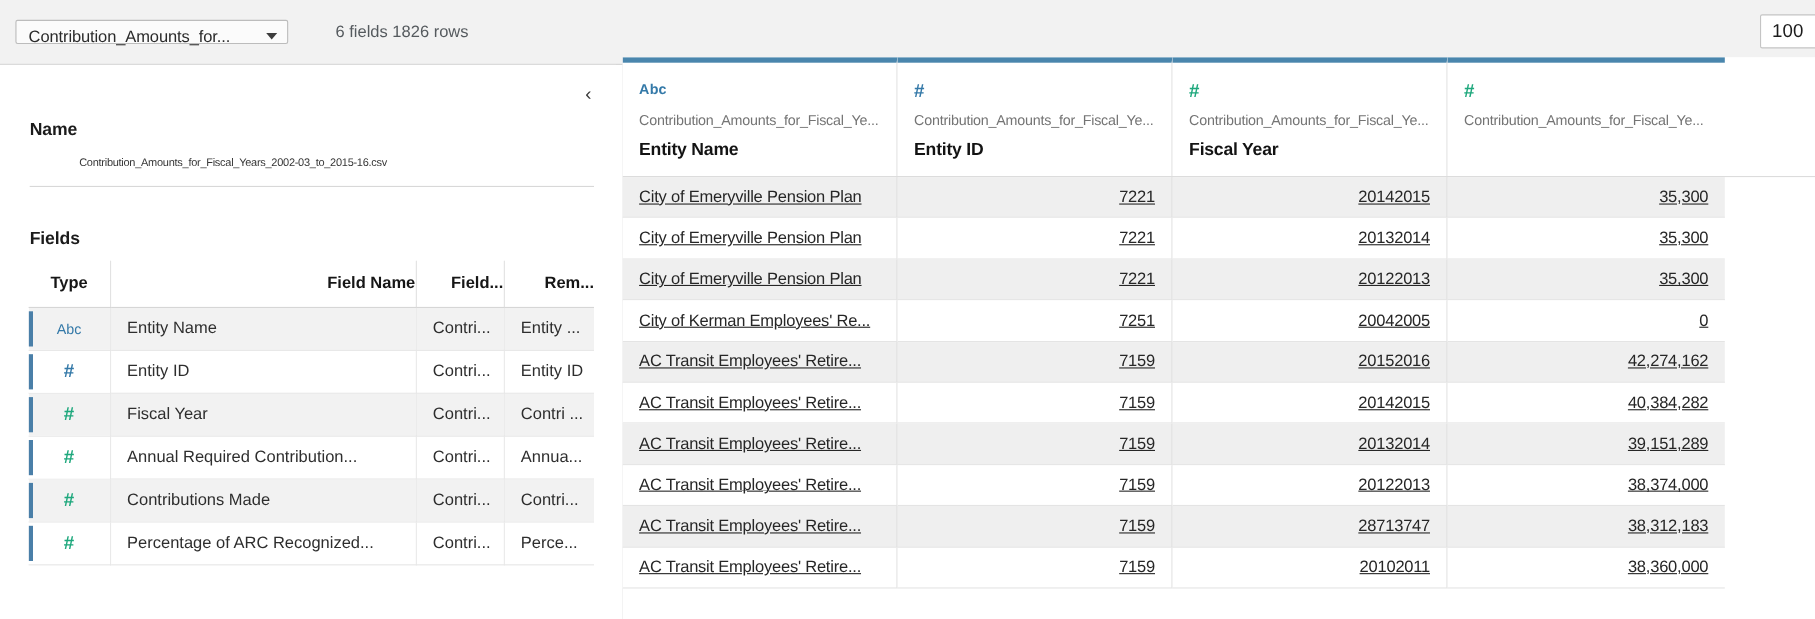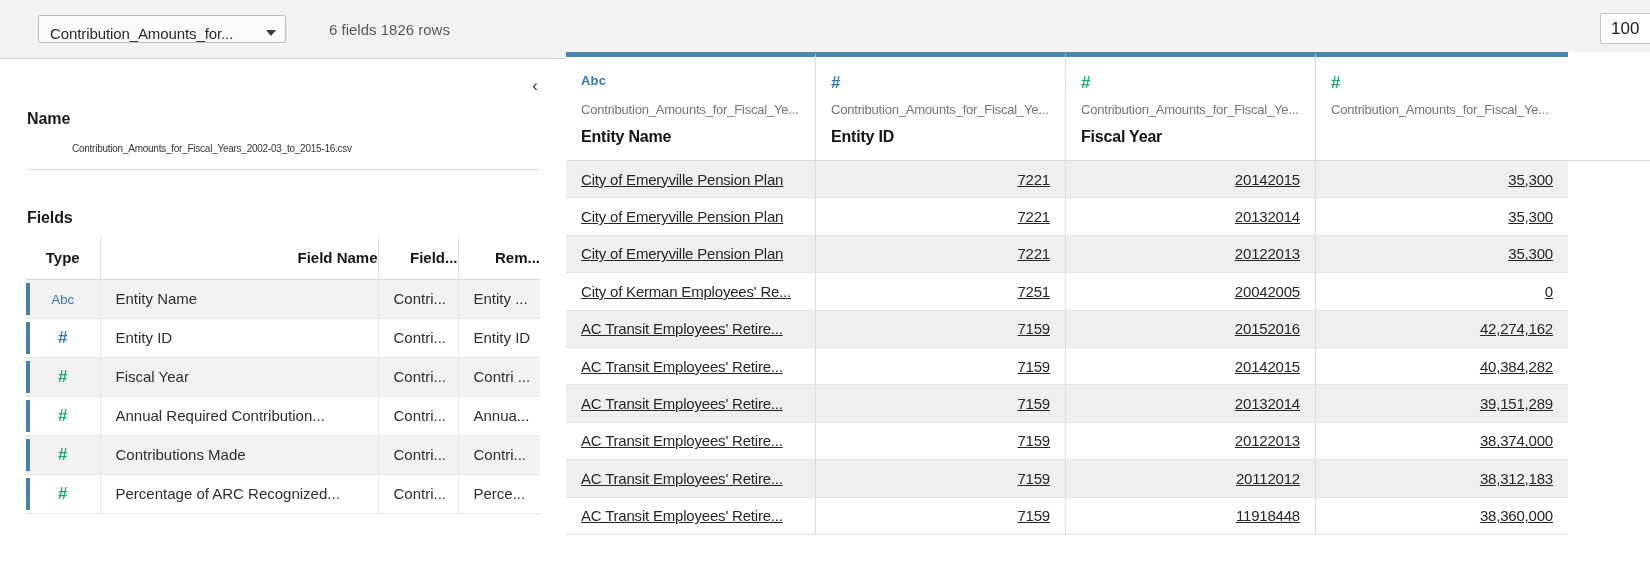--- a/index.html
+++ b/index.html
@@ -12,22 +12,22 @@
   #app { position: relative; width: 1650px; height: 563px; background:#fff; }
 
   
   .toolbar {
     position: absolute; left:0; top:0; width:1650px; height:59px;
     background:#f2f2f2;
     border-bottom:1px solid #d4d4d4;
     display:flex; align-items:center;
   }
   .ds-select {
-    margin-left:38px;
-    width:248px; height:28px;
+    margin-left:14px;
+    width:248px; height:22px;
     background:#fbfbfb;
     border:1px solid #bcbcbc;
     border-radius:2px;
     display:flex; align-items:center;
     padding:8px 9px 0 11px;
     cursor:pointer;
   }
   .ds-select-label {
     flex:1; font-size:15px; color:#2a2a2a;
     white-space:nowrap; overflow:hidden; text-overflow:ellipsis;
@@ -329,26 +329,26 @@
           </div>
           <div class="grow">
             <div class="gcell">AC Transit Employees' Retire...</div>
             <div class="gcell num">7159</div>
             <div class="gcell num">20122013</div>
             <div class="gcell num">38,374,000</div>
           </div>
           <div class="grow shade">
             <div class="gcell">AC Transit Employees' Retire...</div>
             <div class="gcell num">7159</div>
-            <div class="gcell num">20112012</div>
+            <div class="gcell num">28713747</div>
             <div class="gcell num">38,312,183</div>
           </div>
           <div class="grow">
             <div class="gcell">AC Transit Employees' Retire...</div>
             <div class="gcell num">7159</div>
-            <div class="gcell num">11918448</div>
+            <div class="gcell num">20102011</div>
             <div class="gcell num">38,360,000</div>
           </div>
         </div>
     </div>
   </div>
 
 </div>
 
 </body></html>

